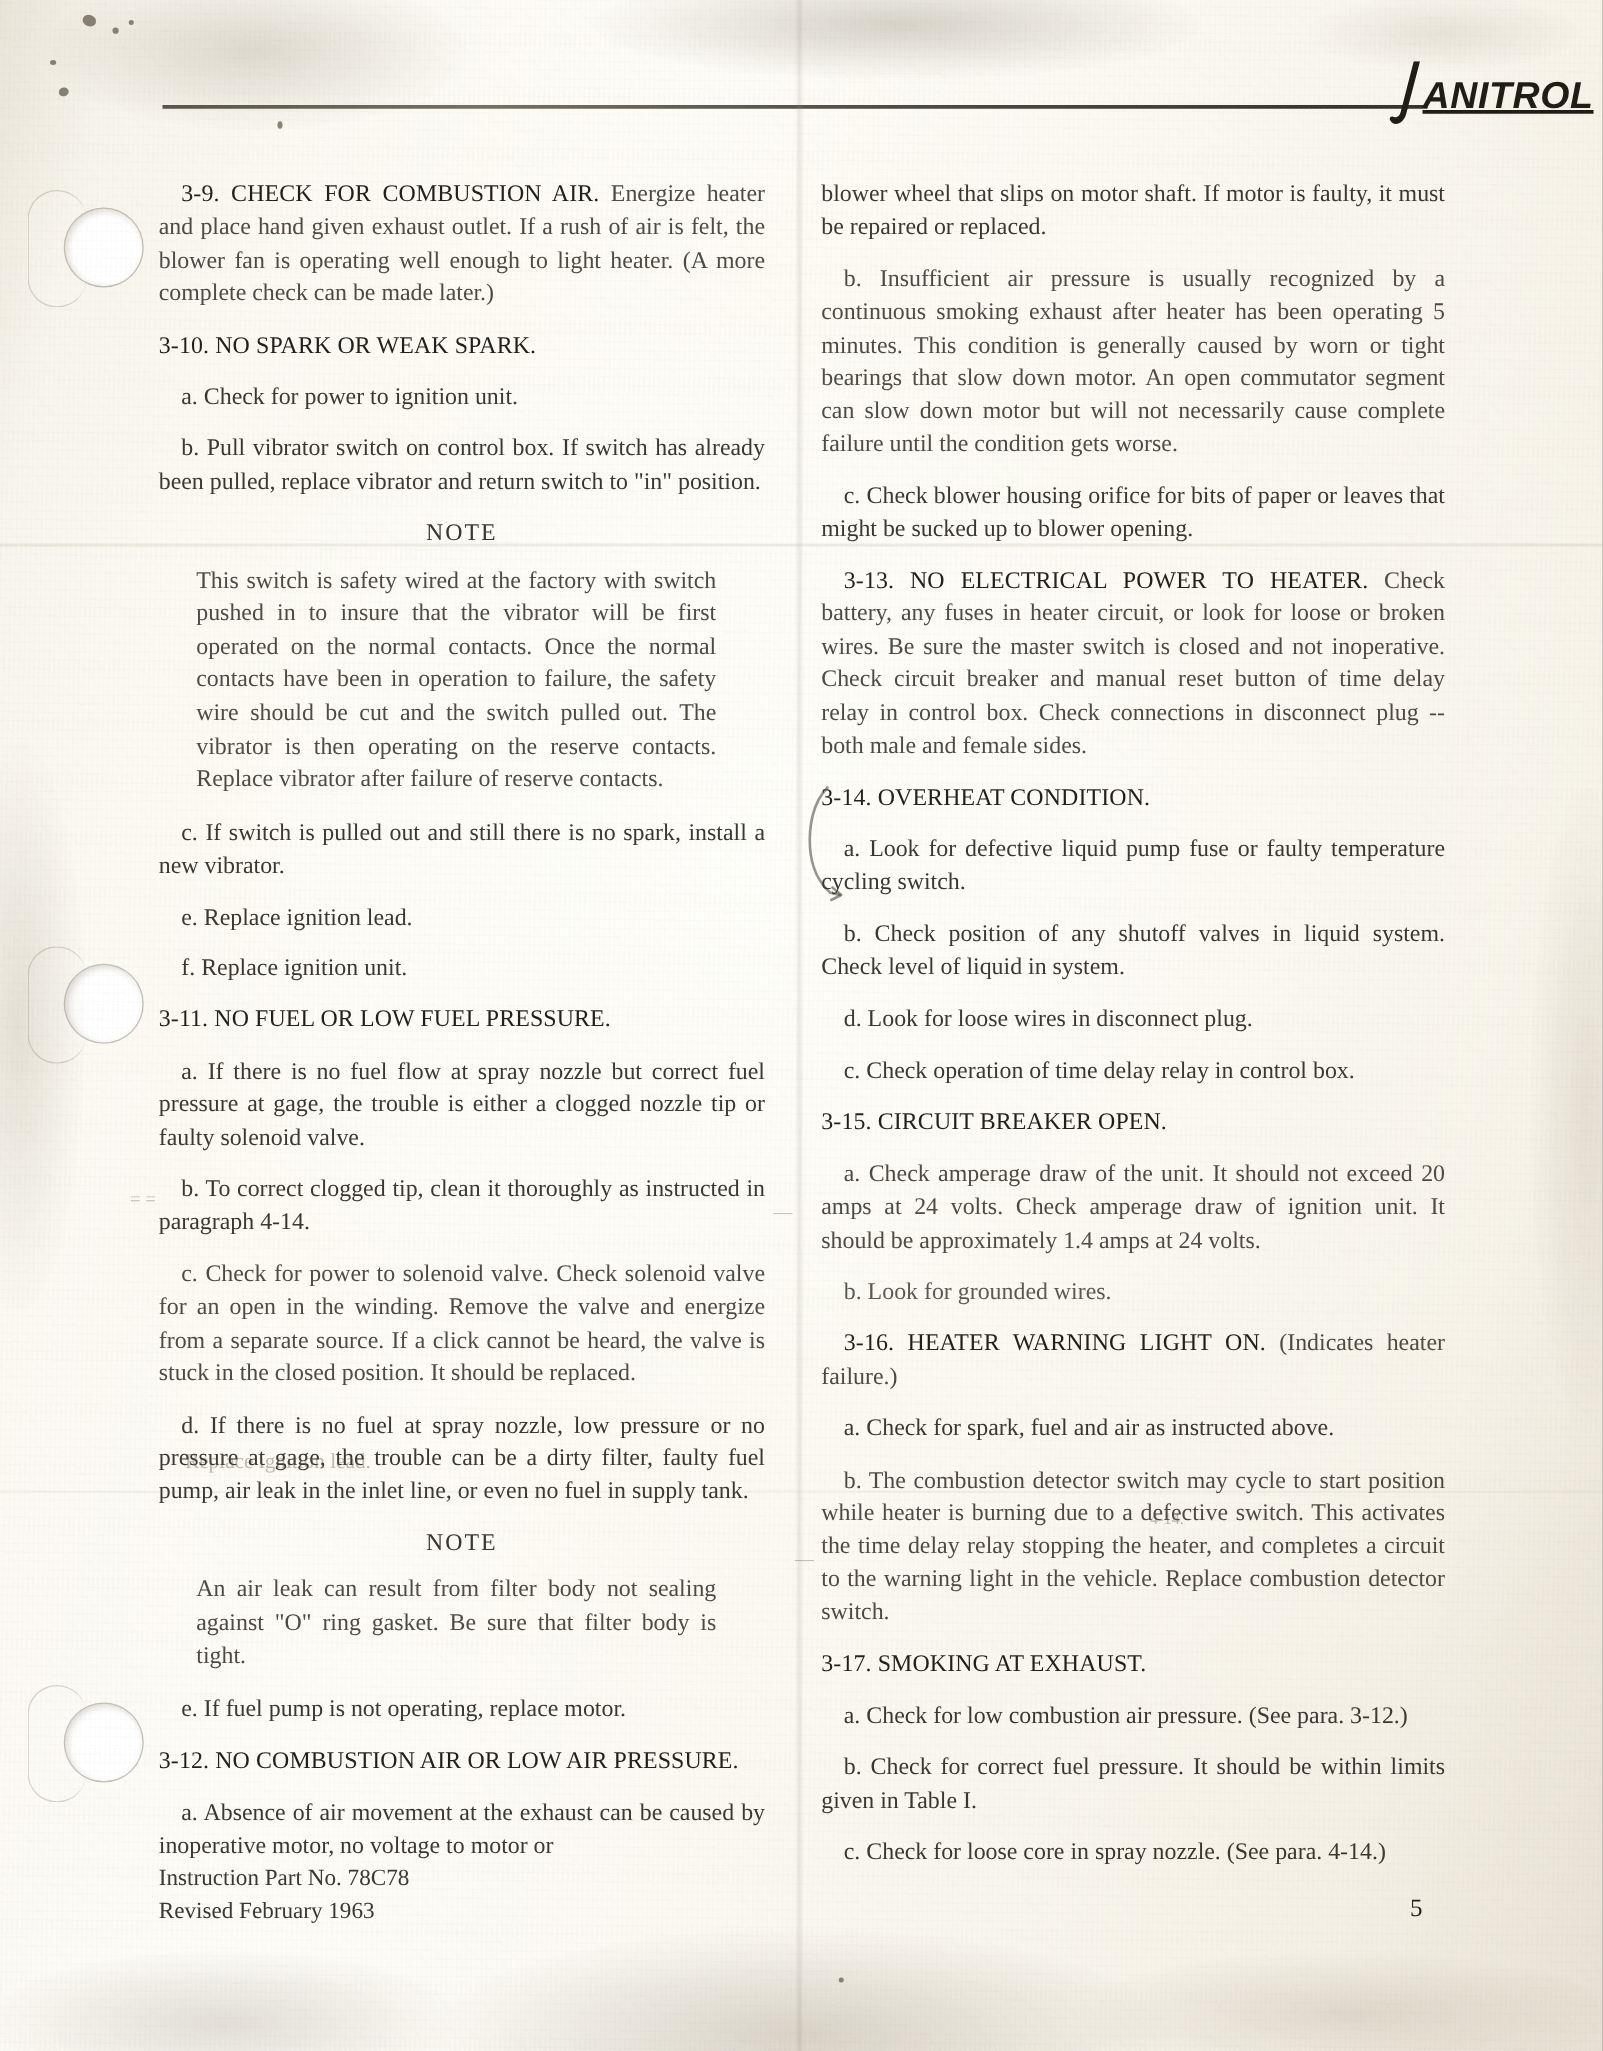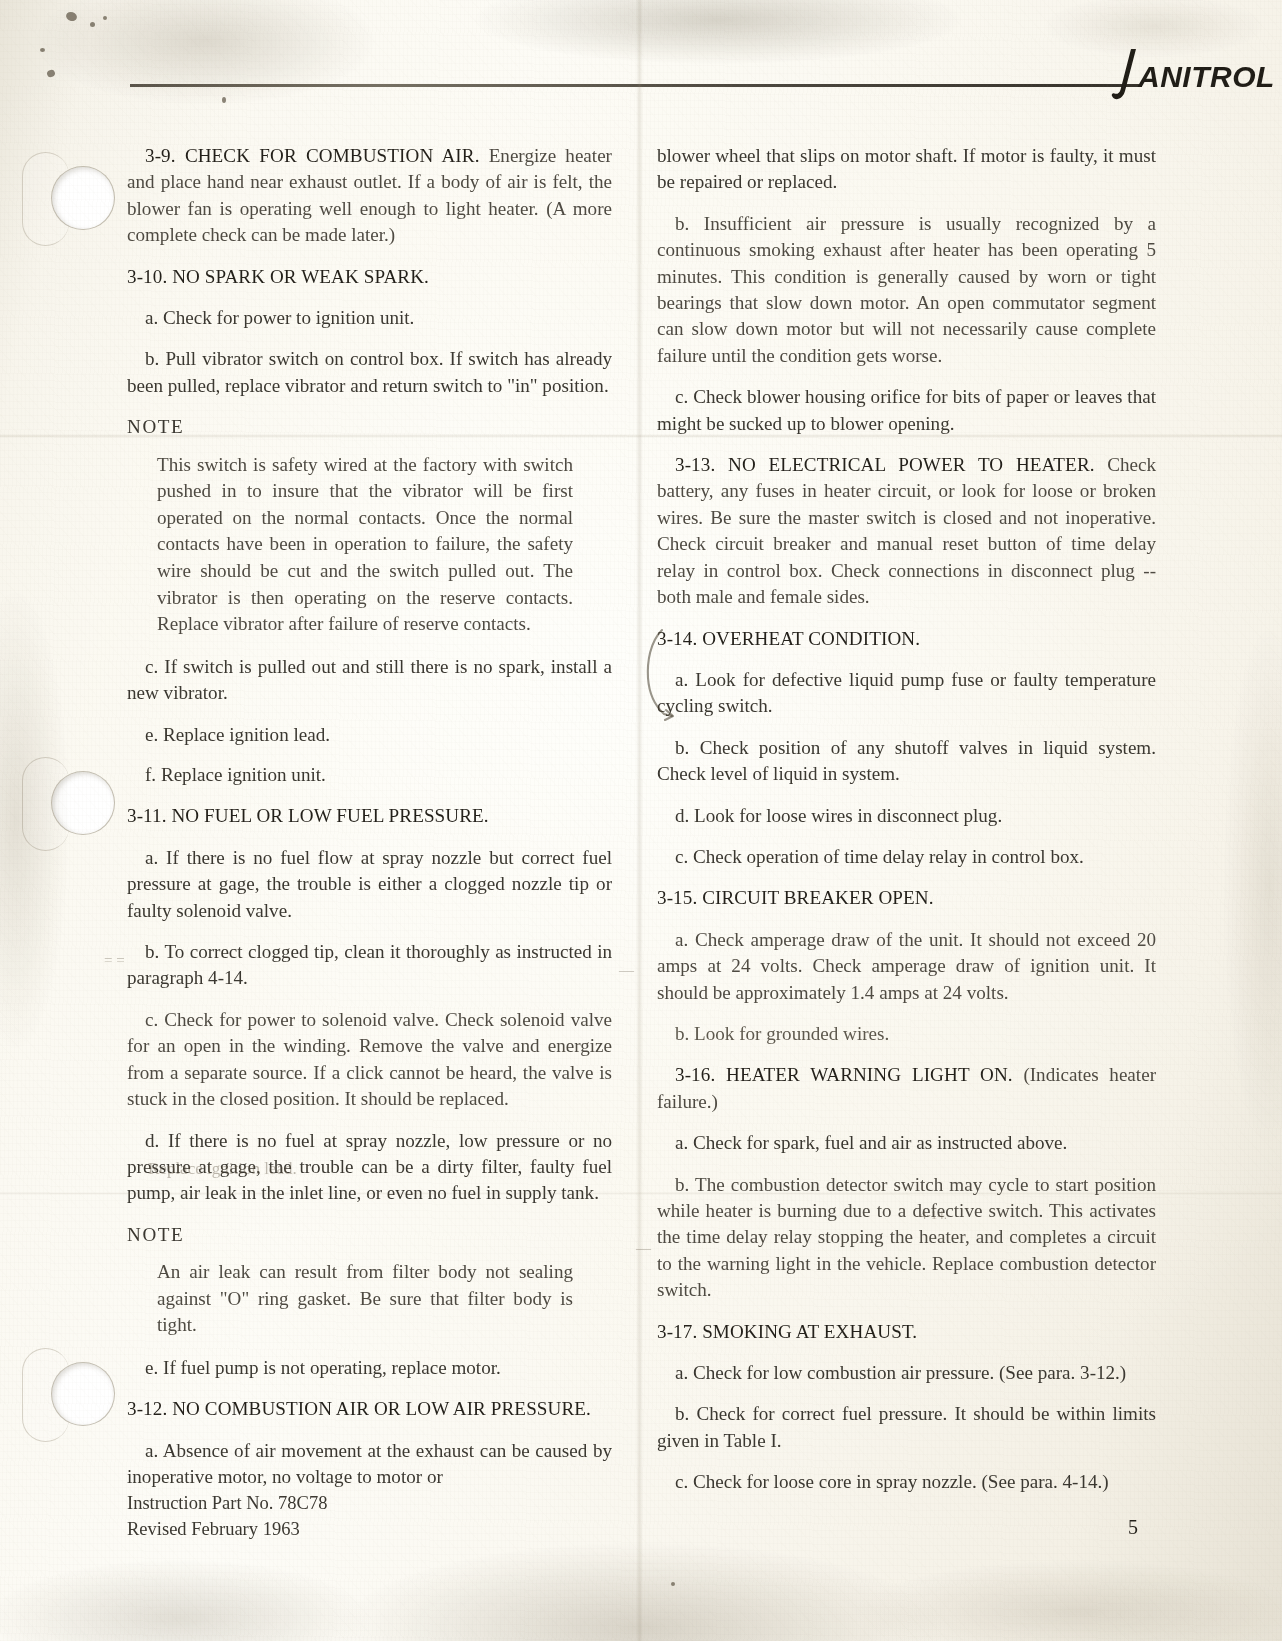--- a/index.html
+++ b/index.html
@@ -93,20 +93,21 @@
   .logo {
     position: absolute;
     left: 1138px; top: 60px;
     font-family: "Liberation Sans", "DejaVu Sans", sans-serif;
     font-style: italic;
     font-weight: bold;
     font-size: 30px;
     letter-spacing: 0.5px;
     color: #1f1c16;
     white-space: nowrap;
+    text-decoration: underline;
   }
   .logo .jhook {
     position: absolute;
     left: -27px; top: -11px;
     width: 26px; height: 52px;
     pointer-events: none;
   }
 
   
   .col {
@@ -121,21 +122,21 @@
   .col-right { left: 657px;  width: 499px; }
 
   p { margin: 0; }
   .para { margin-bottom: 15px; }
   .para-tight { margin-bottom: 14px; }
   .ind { text-indent: 18px; }
   .head { letter-spacing: 0.1px; }
   .cont { text-indent: 0; }
 
   .note-title {
-    text-align: left;
+    text-align: center;
     margin: 14px 0 11px 0;
     letter-spacing: 1.6px;
   }
   .note-body {
     margin: 0 39px 16px 30px;
     text-align: justify;
     line-height: 26.6px;
   }
   .nolast { text-align-last: left; }
 
@@ -186,21 +187,21 @@
     <svg class="jhook" viewBox="0 0 26 52" xmlns="http://www.w3.org/2000/svg">
       <path d="M20 0 L25 0 L14 42 C12 50 4 53 1 47 C0.2 45.4 1.6 43.6 3.4 44.4 C5.6 45.4 8.6 44.6 9.6 40.4 Z" fill="#1f1c16"></path>
     </svg>
     <span>ANITROL</span>
   </div>
 
   <div class="col col-left">
 
     <p class="para ind">
       <span class="head dk">3-9. CHECK FOR COMBUSTION AIR.</span>
-      <span class="f1">Energize heater and place hand near exhaust outlet. If a body of air is felt, the blower fan is operating well enough to light heater. (A more complete check can be made later.)</span>
+      <span class="f1">Energize heater and place hand given exhaust outlet. If a rush of air is felt, the blower fan is operating well enough to light heater. (A more complete check can be made later.)</span>
     </p>
 
     <p class="para dk head">3-10. NO SPARK OR WEAK SPARK.</p>
 
     <p class="para ind f2 nolast">a. Check for power to ignition unit.</p>
 
     <p class="para ind f2">b. Pull vibrator switch on control box. If switch has already been pulled, replace vibrator and return switch to "in" position.</p>
 
     <p class="note-title f2">NOTE</p>
     <p class="note-body f1">This switch is safety wired at the factory with switch pushed in to insure that the vibrator will be first operated on the normal contacts. Once the normal contacts have been in operation to failure, the safety wire should be cut and the switch pulled out. The vibrator is then operating on the reserve contacts. Replace vibrator after failure of reserve contacts.</p>

